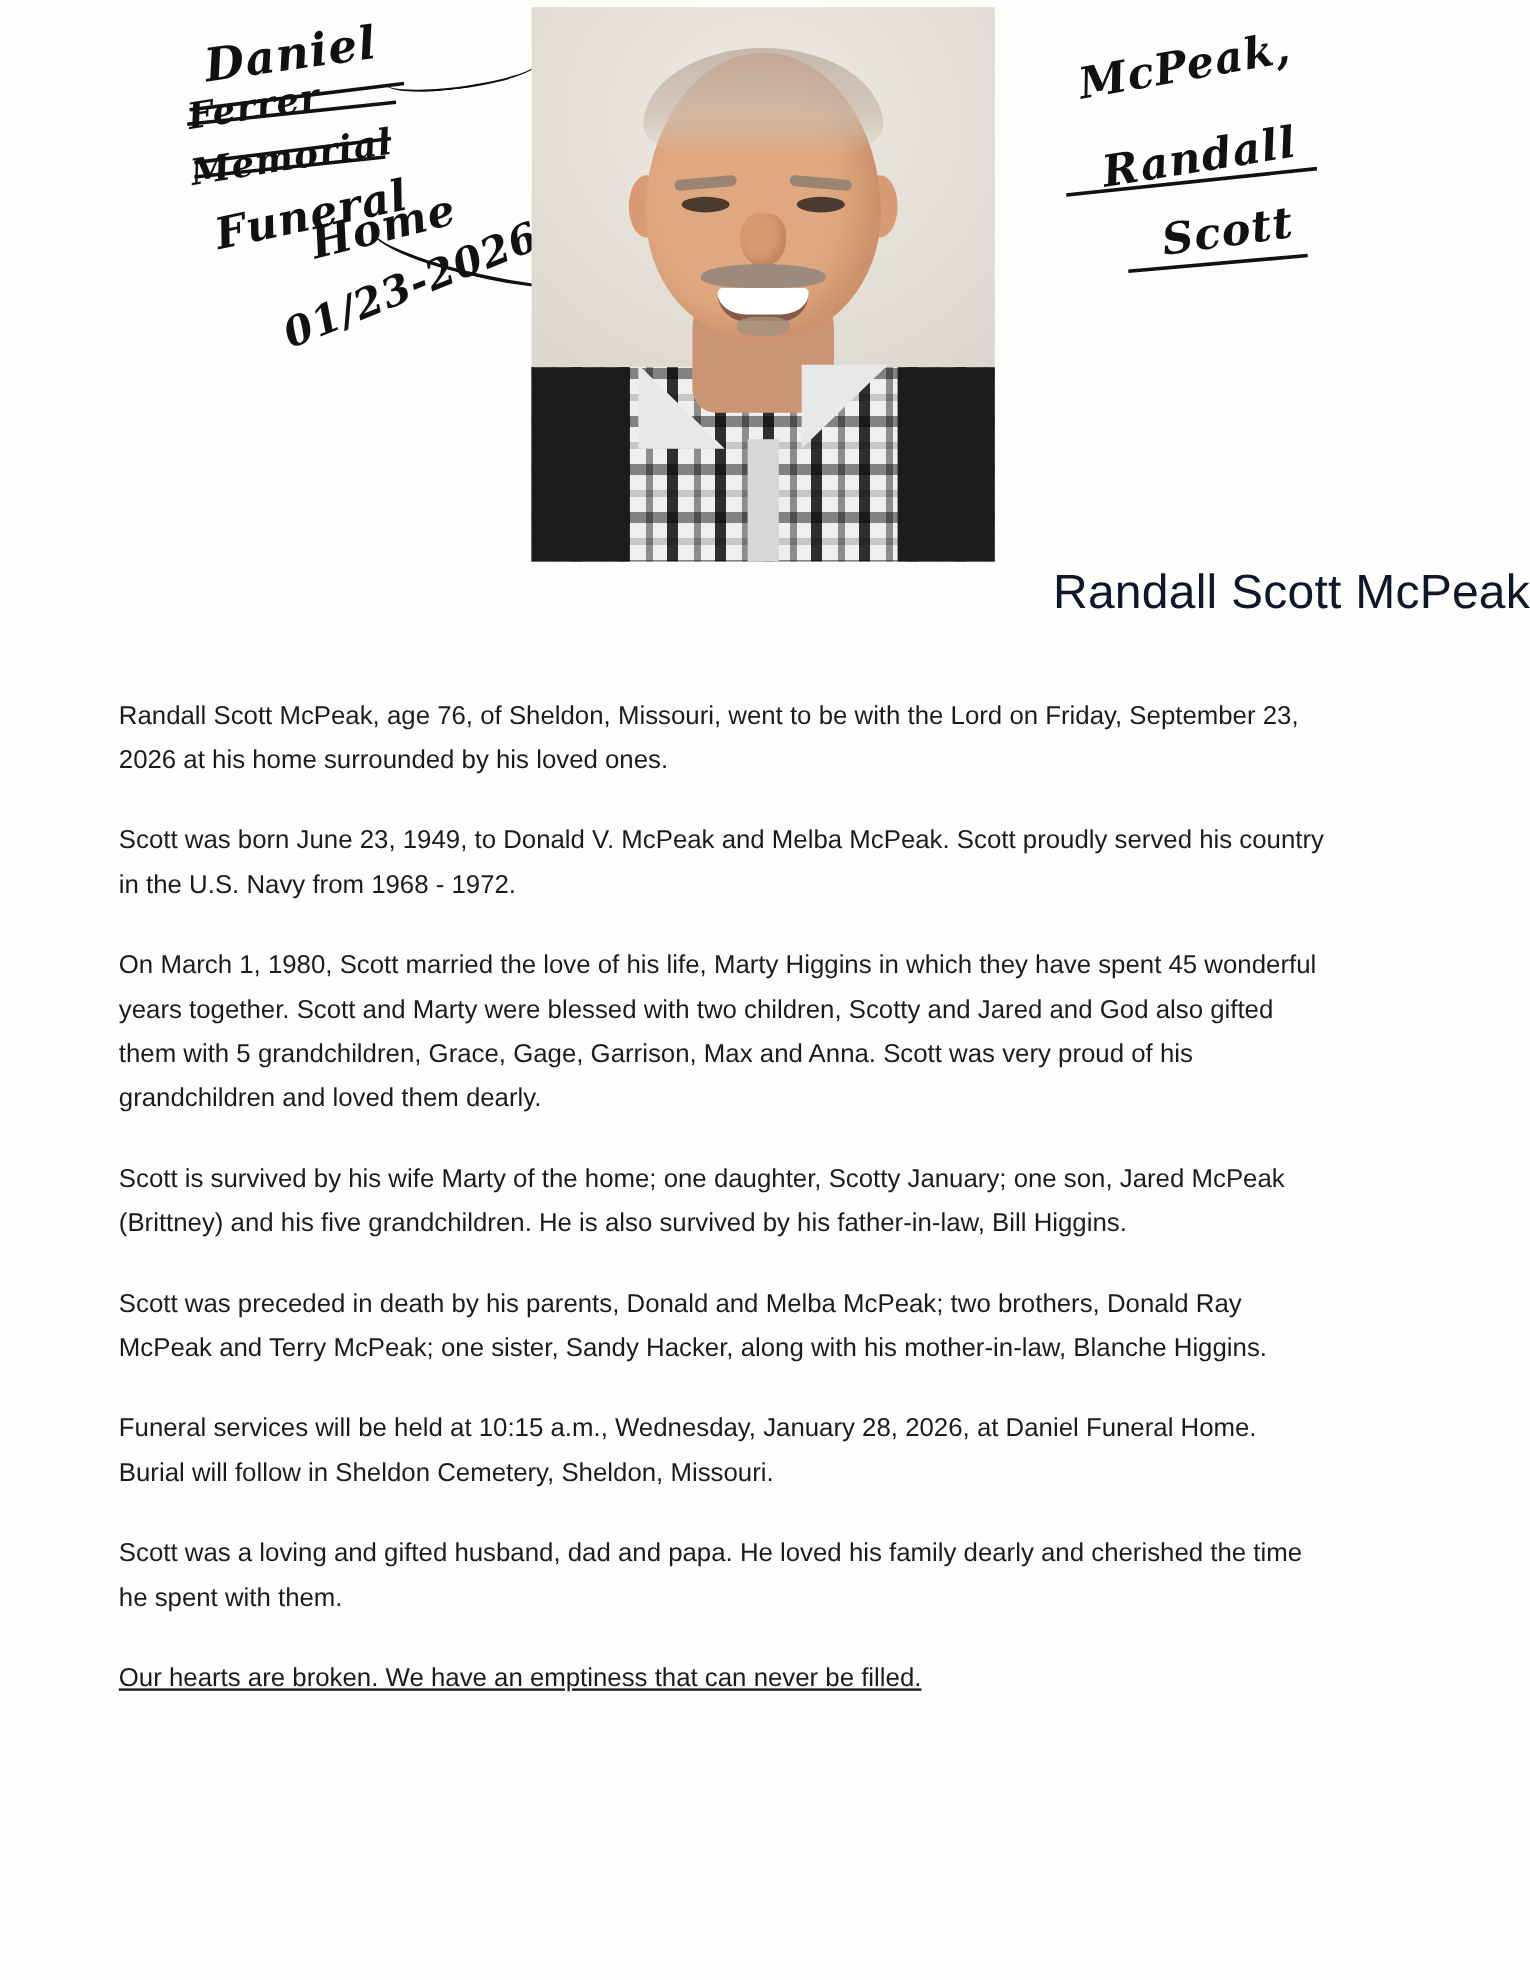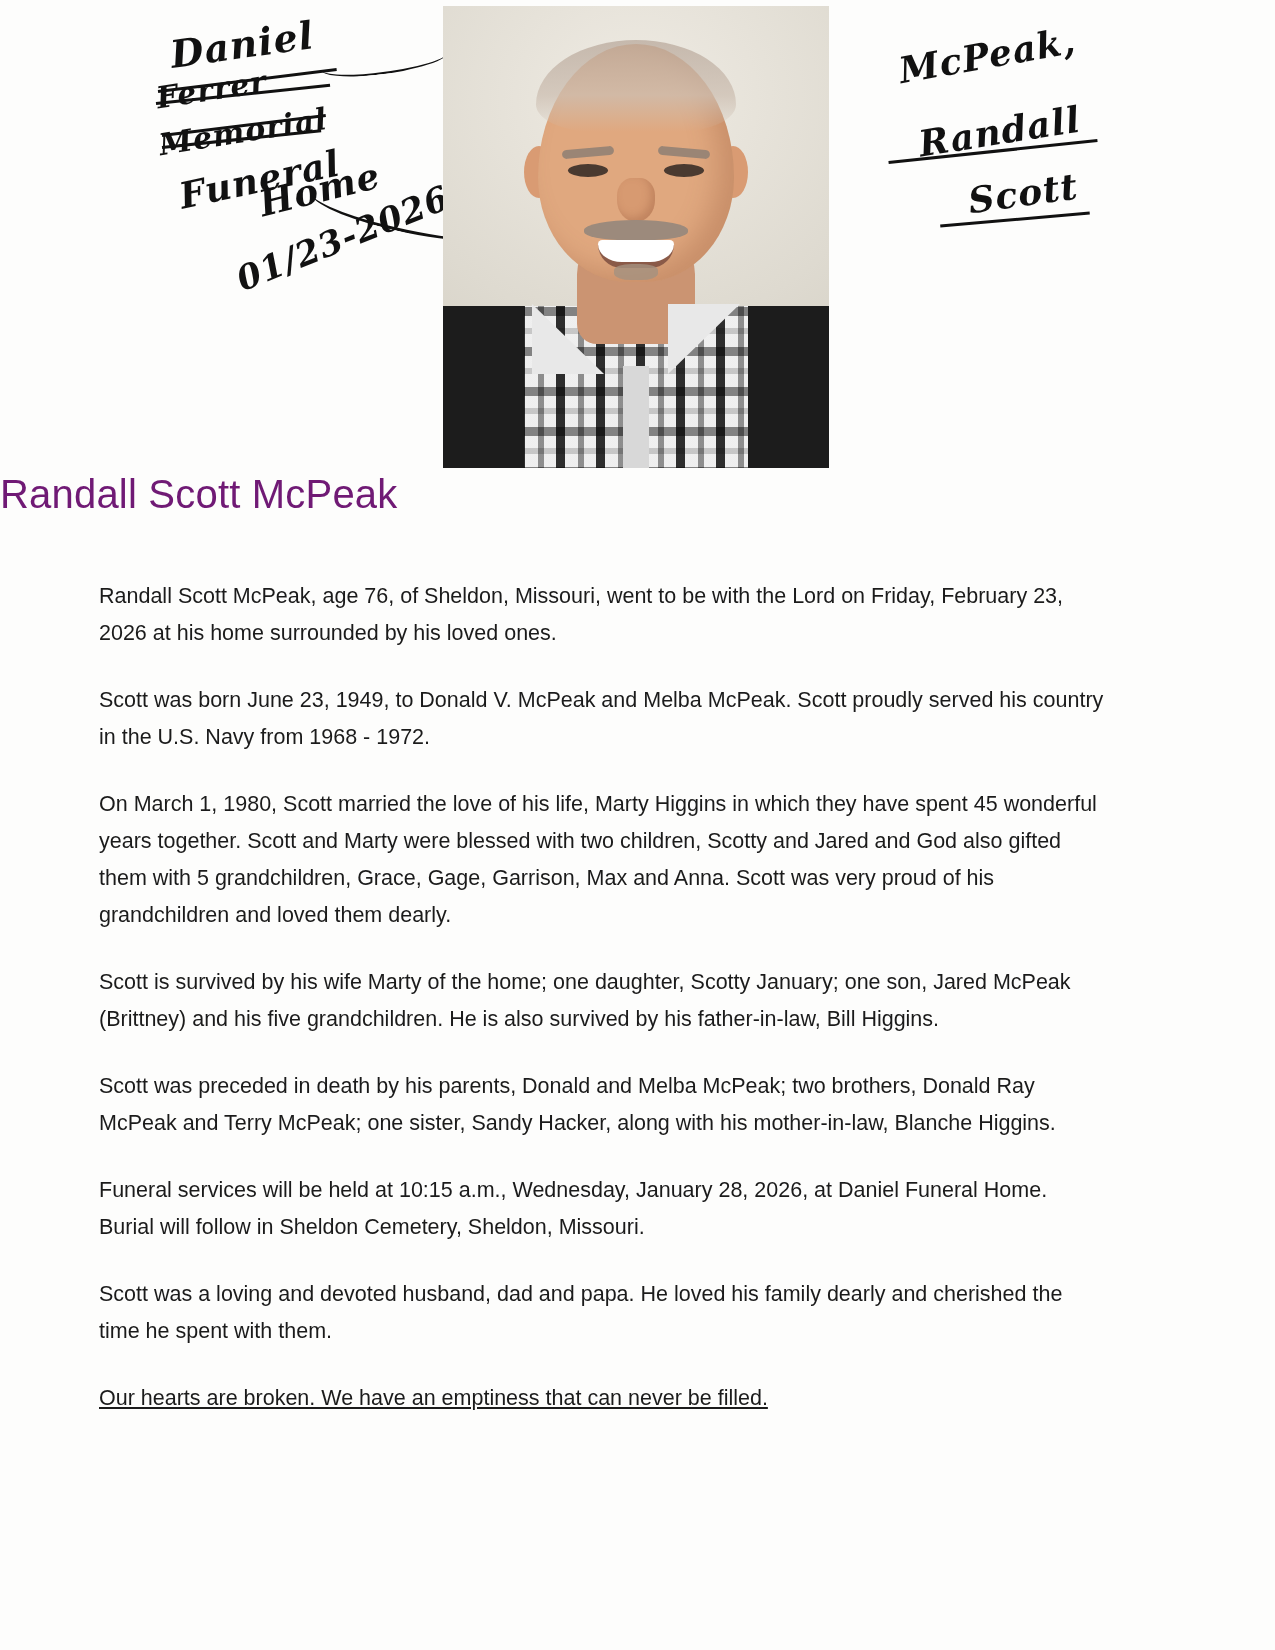--- a/index.html
+++ b/index.html
@@ -267,24 +267,24 @@
     margin-left: -13px;
     background: #d8d8d8;
   }
 
   
   .deceased-name {
     position: absolute;
     left: 0;
     right: 0;
     top: 472px;
-    text-align: left;
+    text-align: right;
     font-size: 40px;
     font-weight: 400;
-    color: #701a75;
+    color: #0f172a;
     letter-spacing: .2px;
   }
 
   
   .obituary {
     position: absolute;
     left: 99px;
     top: 578px;
     width: 1006px;
   }
@@ -346,23 +346,23 @@
       <div class="nose"></div>
       <div class="mustache"></div>
       <div class="mouth"></div>
       <div class="chin-patch"></div>
     </div>
   </div>
 
   <div class="deceased-name">Randall Scott McPeak</div>
 
   <div class="obituary">
-    <p>Randall Scott McPeak, age 76, of Sheldon, Missouri, went to be with the Lord on Friday, February 23, 2026 at his home surrounded by his loved ones.</p>
+    <p>Randall Scott McPeak, age 76, of Sheldon, Missouri, went to be with the Lord on Friday, September 23, 2026 at his home surrounded by his loved ones.</p>
     <p>Scott was born June 23, 1949, to Donald V. McPeak and Melba McPeak. Scott proudly served his country in the U.S. Navy from 1968 - 1972.</p>
     <p>On March 1, 1980, Scott married the love of his life, Marty Higgins in which they have spent 45 wonderful years together. Scott and Marty were blessed with two children, Scotty and Jared and God also gifted them with 5 grandchildren, Grace, Gage, Garrison, Max and Anna. Scott was very proud of his grandchildren and loved them dearly.</p>
     <p>Scott is survived by his wife Marty of the home; one daughter, Scotty January; one son, Jared McPeak (Brittney) and his five grandchildren. He is also survived by his father-in-law, Bill Higgins.</p>
     <p>Scott was preceded in death by his parents, Donald and Melba McPeak; two brothers, Donald Ray McPeak and Terry McPeak; one sister, Sandy Hacker, along with his mother-in-law, Blanche Higgins.</p>
     <p>Funeral services will be held at 10:15 a.m., Wednesday, January 28, 2026, at Daniel Funeral Home. Burial will follow in Sheldon Cemetery, Sheldon, Missouri.</p>
-    <p>Scott was a loving and devoted husband, dad and papa. He loved his family dearly and cherished the time he spent with them.</p>
+    <p>Scott was a loving and gifted husband, dad and papa. He loved his family dearly and cherished the time he spent with them.</p>
     <p>Our hearts are broken. We have an emptiness that can never be filled.</p>
   </div>
 
 </div>
 
 </body></html>

